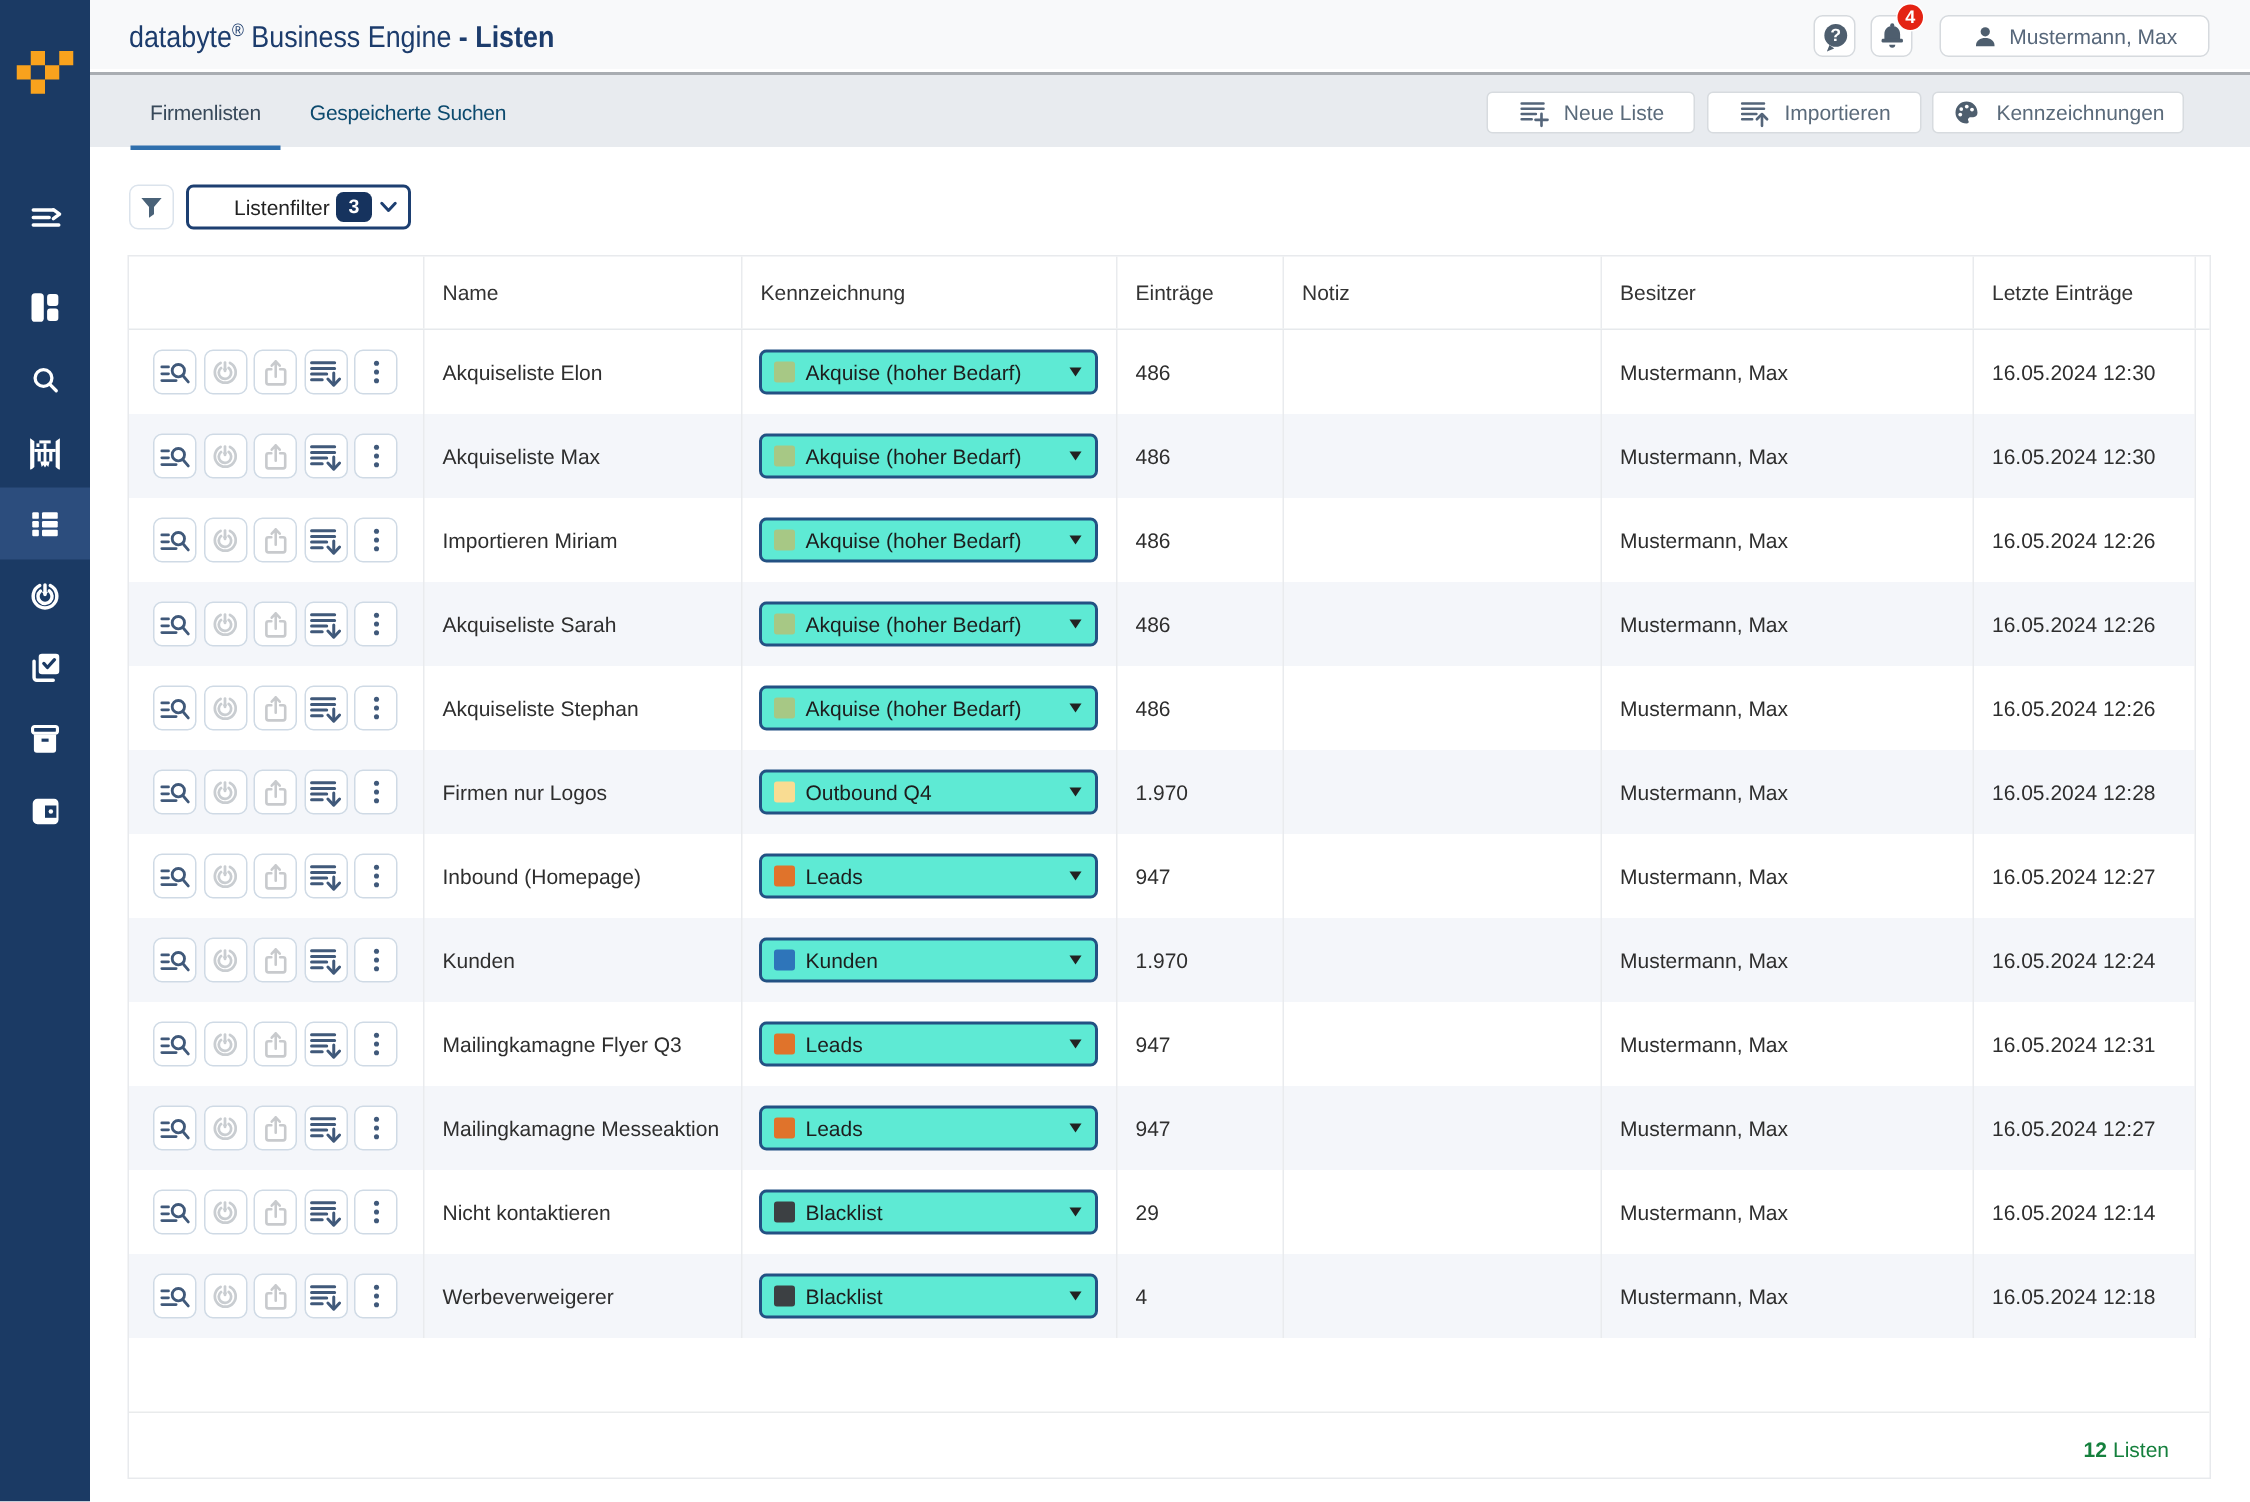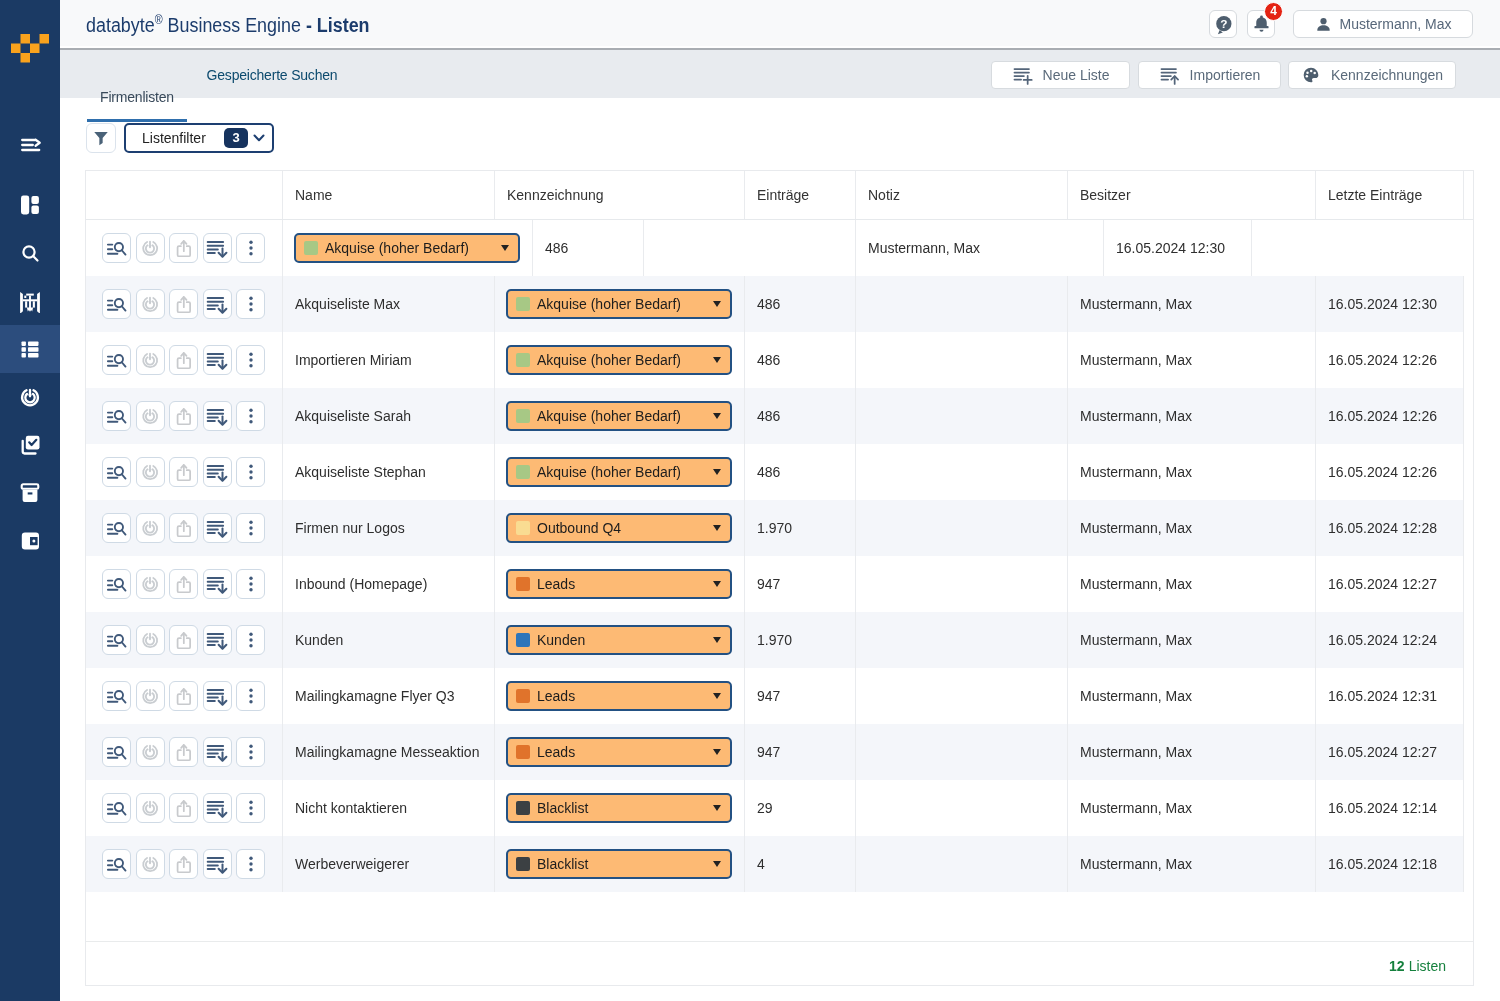--- a/index.html
+++ b/index.html
@@ -20,32 +20,32 @@
 .title sup { font-size:12px; }
 .tb-btn { position:absolute; top:10px; height:28px; background:#fff; border:1px solid #d6dade; border-radius:6px; display:flex; align-items:center; justify-content:center; }
 .btn-help { left:1149px; width:28px; }
 .btn-bell { left:1187px; width:28px; }
 .btn-user { left:1233px; width:180px; gap:6px; font-size:14px; color:#57677a; }
 .badge4 { position:absolute; left:1204px; top:2px; width:19px; height:19px; background:#e42313; border:1.5px solid #fff; border-radius:50%; color:#fff; font-size:12px; font-weight:bold; text-align:center; line-height:16px; z-index:3; }
 
 
 .tabband { position:absolute; left:60px; top:48px; width:1440px; height:50px; background:#e8ebef; border-top:2px solid #a9adb2; }
 .tab { position:absolute; top:0; height:50px; line-height:50px; text-align:center; font-size:14px; letter-spacing:-0.2px; }
-.tab1 { left:25px; width:104px; color:#38495a;margin-top:22px; }
+.tab1 { left:25px; width:104px; color:#38495a; }
 .tab1::after { content:""; position:absolute; left:2px; bottom:0; width:100px; height:3px; background:#2f6fad; }
 .tab2 { left:129px; width:166px; color:#0c4a6e; }
 .bb { position:absolute; top:11px; height:28px; background:#fff; border:1px solid #d7dbdf; border-radius:4px; display:flex; align-items:center; justify-content:center; gap:10px; font-size:14px; color:#5a6a7a; }
 .bb1 { left:931px; width:139px; }
 .bb2 { left:1078px; width:143px; }
 .bb3 { left:1228px; width:168px; }
 
 
 .fbtn { position:absolute; left:86px; top:123px; width:30px; height:30px; border:1px solid #dbe3ec; border-radius:6px; background:rgba(255,255,255,.7); display:flex; align-items:center; justify-content:center; }
 .fdrop { position:absolute; left:124px; top:123px; width:150px; height:30px; border:2px solid #1d3f71; border-radius:5px; background:#fff; display:flex; align-items:center; }
-.fdrop .lbl { margin-left:16px; font-size:14px; color:#222; }
+.fdrop .lbl { margin-left:30px; font-size:14px; color:#222; }
 .fdrop .n { margin-left:auto; width:24px; height:20px; background:#16335e; border-radius:5px; color:#fff; font-size:13px; font-weight:bold; text-align:center; line-height:20px; }
 .fdrop svg { margin-left:5px; margin-right:7px; }
 
 
 .card { position:absolute; left:85px; top:170px; width:1389px; background:#fff; border:1px solid #e8eaed; }
 .tr { display:flex; width:100%;text-align:center; }
 .thead { height:49px; border-bottom:1px solid #e6e9ec; }
 .thead .td { font-size:14px; color:#333; display:flex; align-items:center; padding-left:12px; }
 .row { height:56px; }
 .row.alt { background:#f4f6fa; }
@@ -54,21 +54,21 @@
 .c0 { width:196px; border-left:none; padding-left:16px !important; gap:4.5px; }
 .c1 { width:212px; }
 .c2 { width:250px; padding-left:11px !important; }
 .c3 { width:111px; }
 .c4 { width:212px; }
 .c5 { width:248px; }
 .c6 { width:148px; }
 .c7 { width:10px; padding-left:0 !important; }
 .row .c7 { background:#fff; }
 .ab { width:29px; height:30px; border:1px solid #cfdae5; border-radius:6px; background:#fff; display:flex; align-items:center; justify-content:center; flex:none; }
-.dd { width:226px; height:30px; border:2px solid #235183; border-radius:5px; background:#fdba74; display:flex; align-items:center; }
+.dd { width:226px; height:30px; border:2px solid #235183; border-radius:5px; background:#5eead4; display:flex; align-items:center; }
 .dd .chip { width:14px; height:14px; border-radius:2px; margin-left:8px; flex:none; }
 .dd .t { margin-left:7px; font-size:14px; color:#1d1d1d; white-space:nowrap; }
 .dd .tri { margin-left:auto; margin-right:9px; width:0; height:0; border-left:4.8px solid transparent; border-right:4.8px solid transparent; border-top:6px solid #222; }
 .chip.g { background:#a7c885; } .chip.y { background:#f9dc92; } .chip.o { background:#e0732b; } .chip.b { background:#2e75ba; } .chip.k { background:#3c4043; }
 .spacer { height:49px; }
 .cfoot { height:44px; border-top:1px solid #e9ebec; display:flex; align-items:center; justify-content:flex-end; padding-right:27px; padding-top:5px; font-size:14px; color:#15803d; }
 .cfoot b { margin-right:4px; }
 </style>
 </head>
 <body>
@@ -204,20 +204,21 @@
           <svg width="24" height="24" viewBox="0 0 24 24">
             <use href="#s-down"></use>
           </svg>
         </span>
         <span class="ab">
           <svg width="24" height="24" viewBox="0 0 24 24">
             <use href="#s-dots"></use>
           </svg>
         </span>
       </div>
+    <div class="td c1">Akquiseliste Elon</div>
     <div class="td c2">
         <span class="dd">
           <span class="chip g"></span>
           <span class="t">Akquise (hoher Bedarf)</span>
           <span class="tri"></span>
         </span>
       </div>
     <div class="td c3">486</div>
     <div class="td c4"></div>
     <div class="td c5">Mustermann, Max</div>

